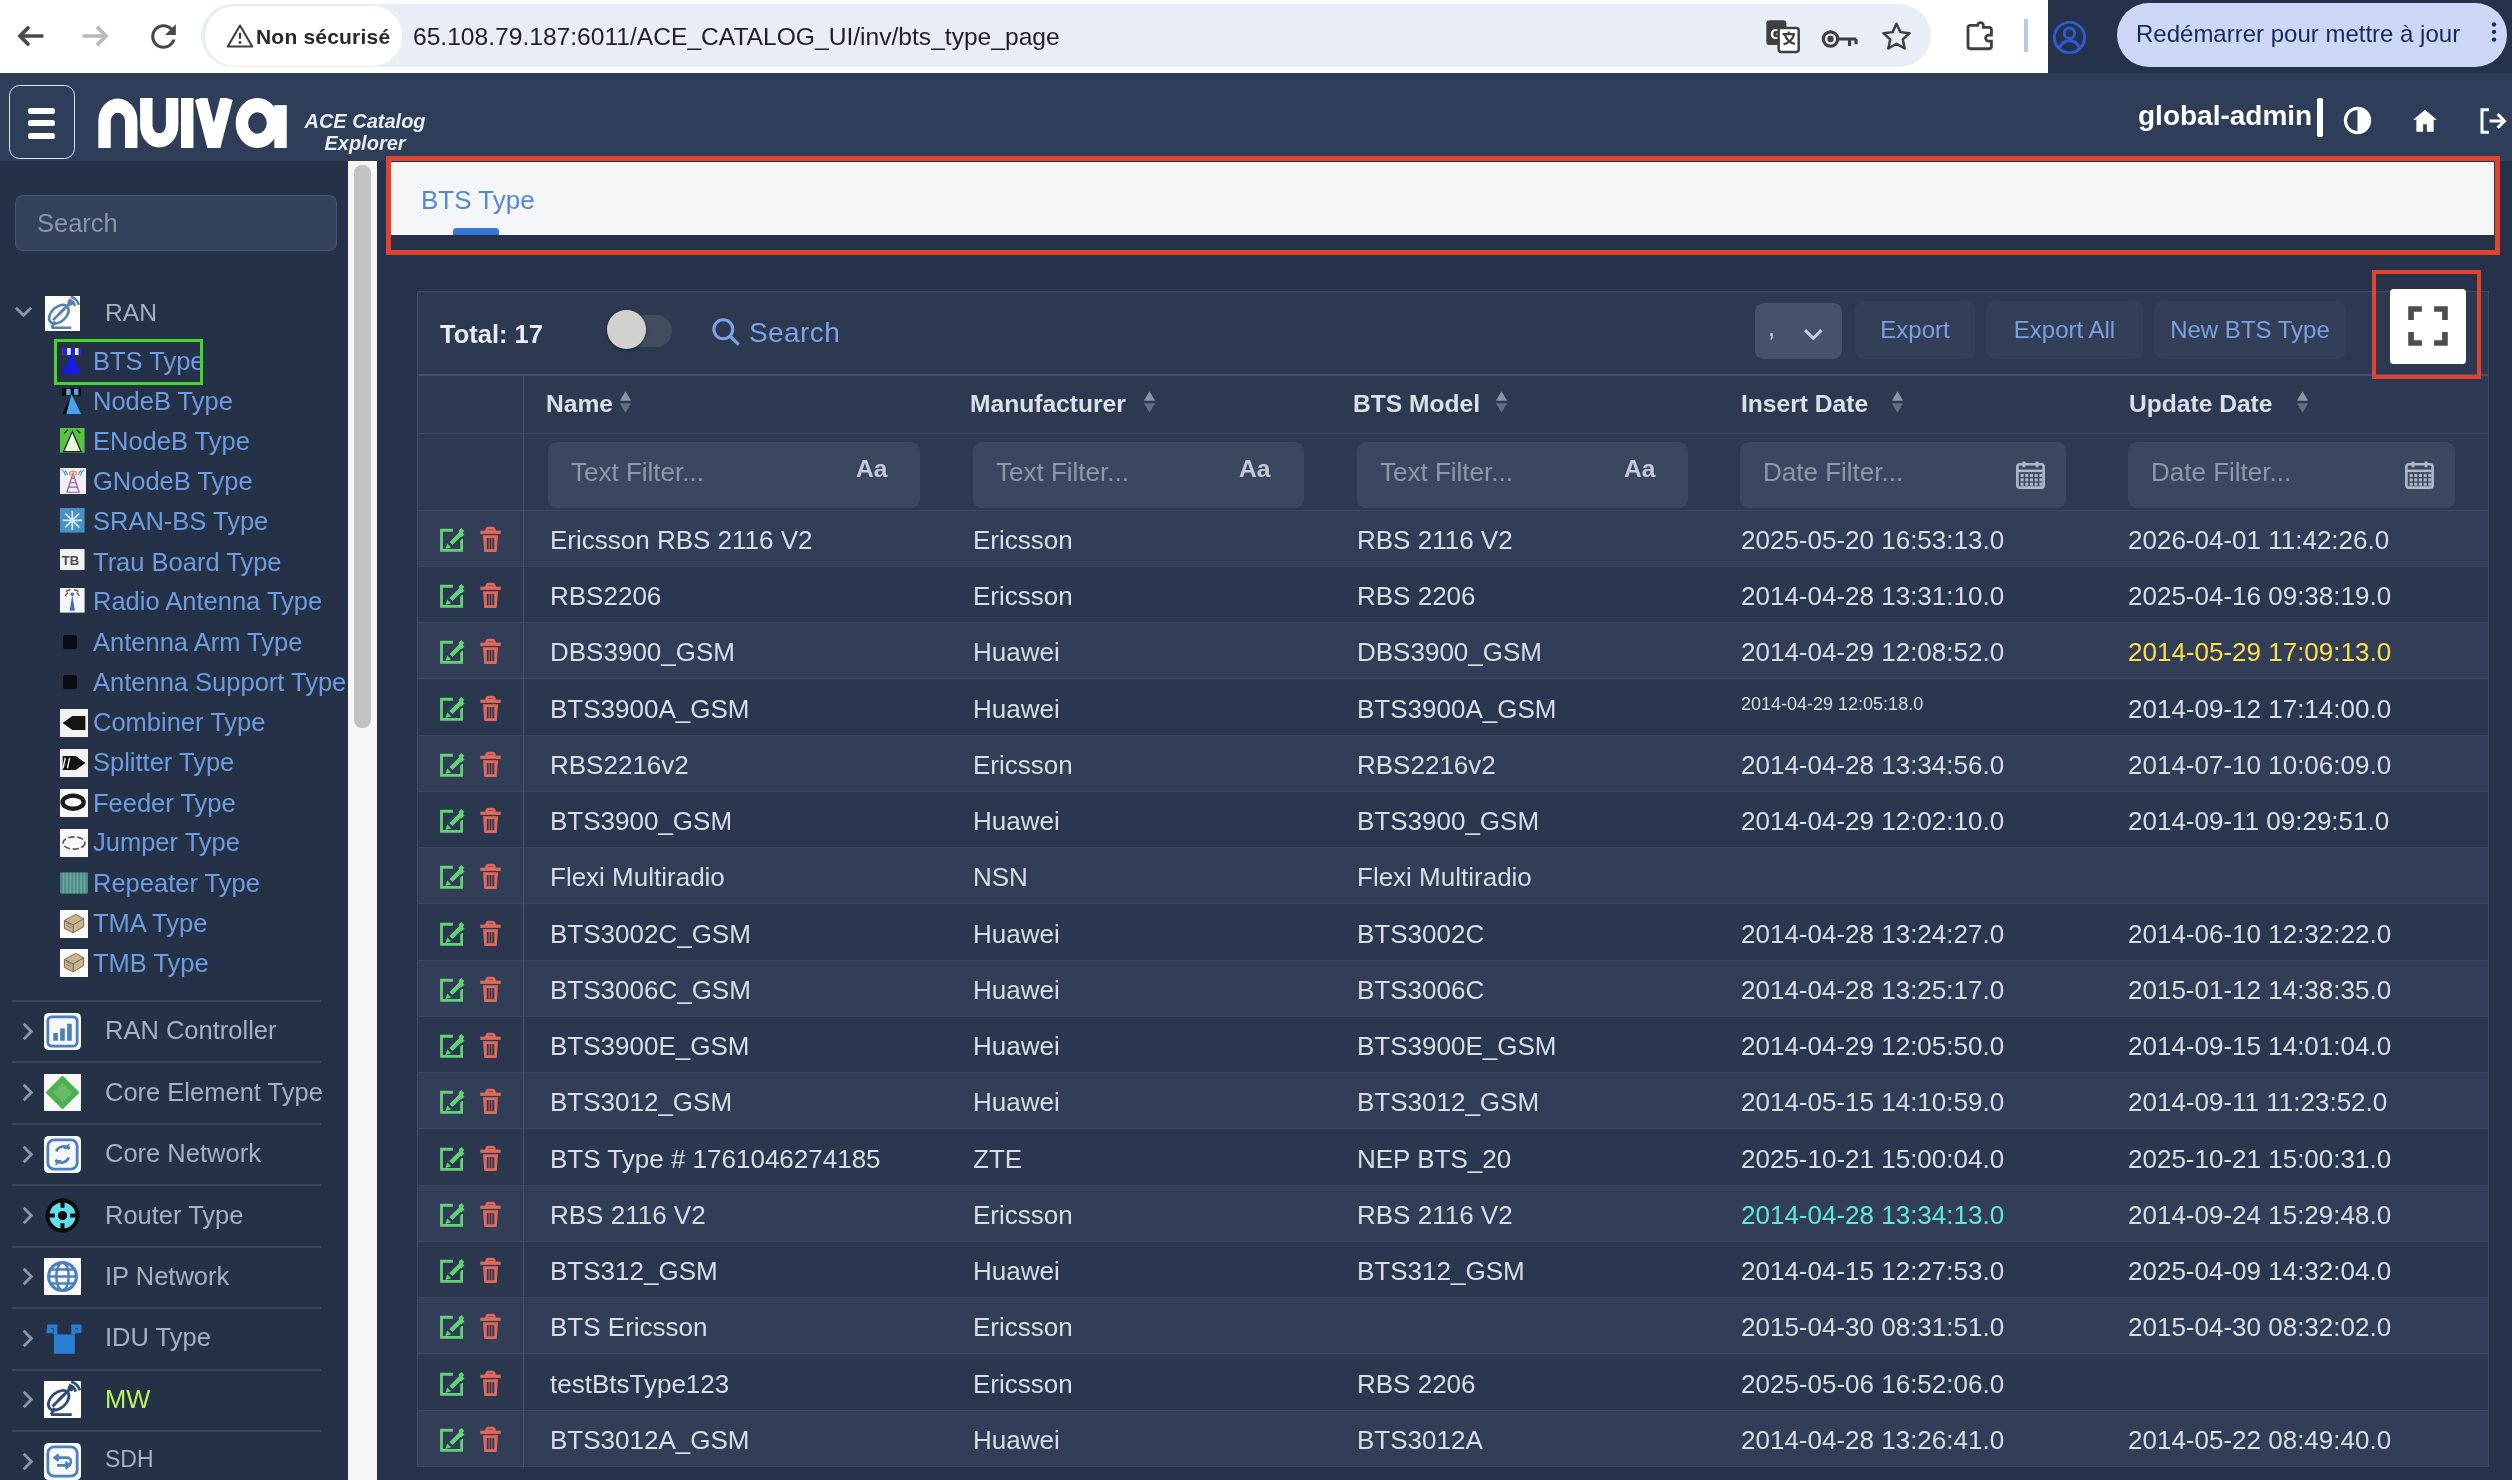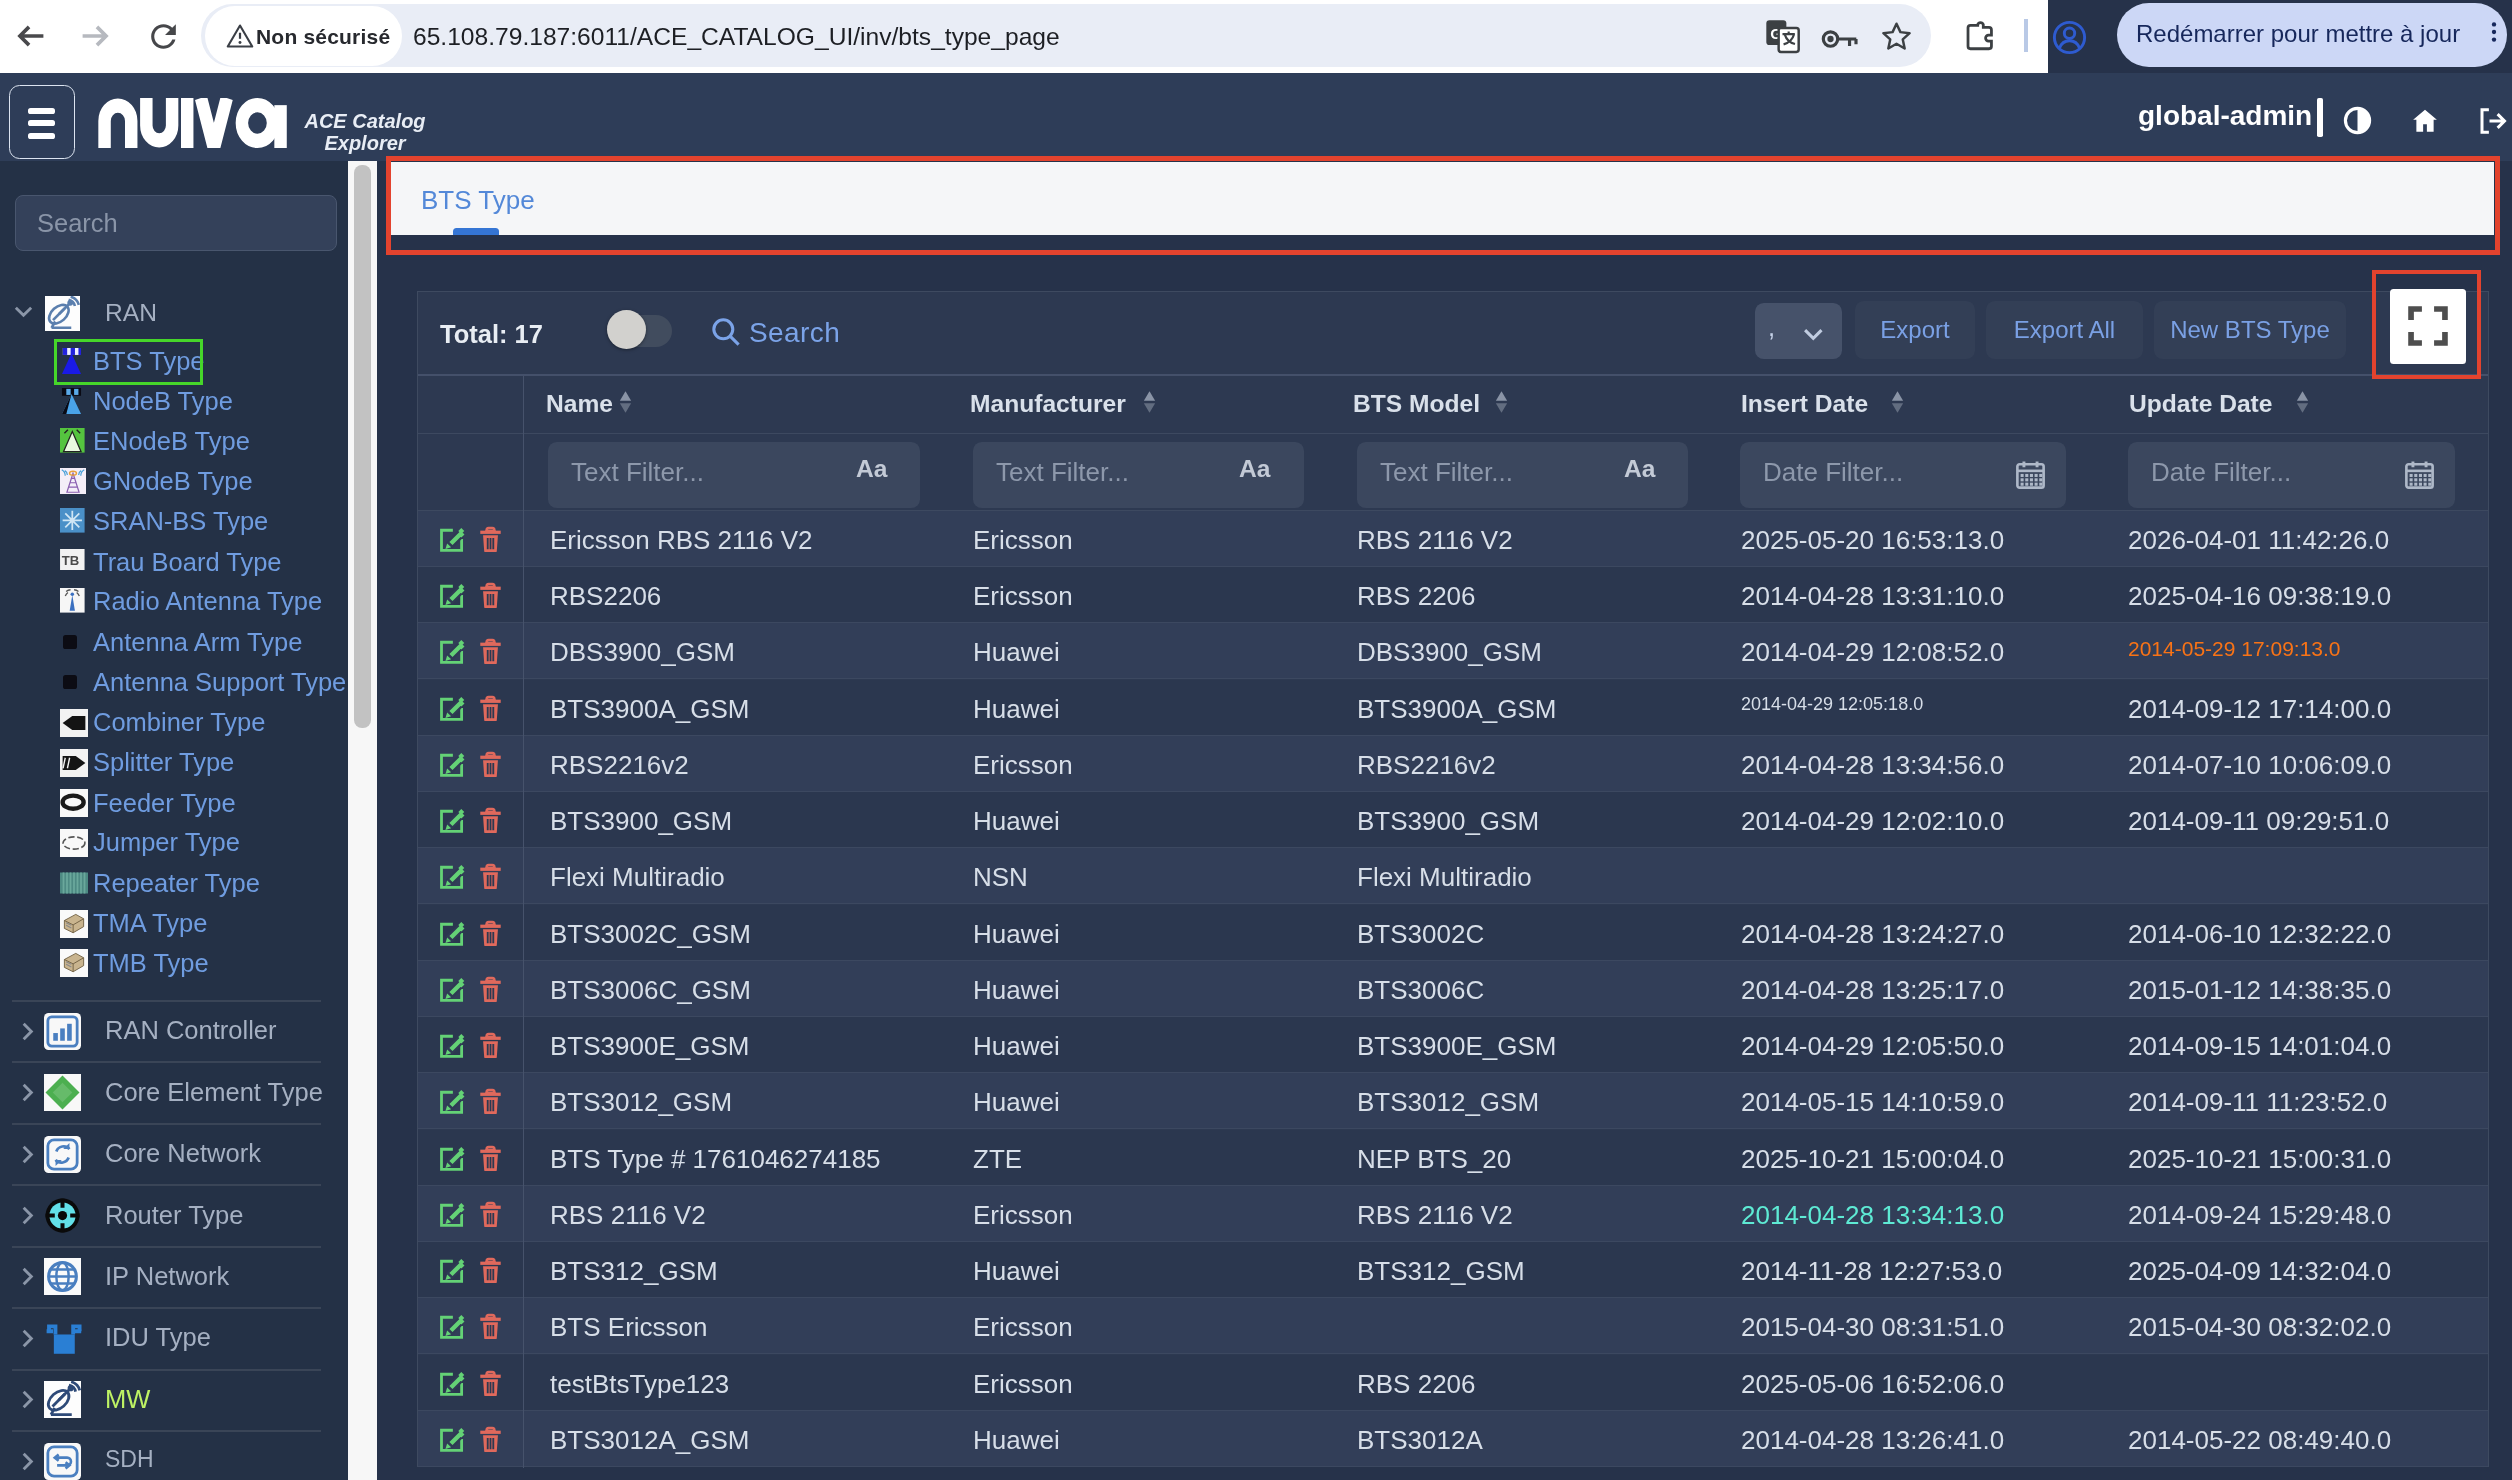--- a/index.html
+++ b/index.html
@@ -454,21 +454,21 @@
 <svg class="a" style="left:61px;top:15px" width="23" height="26" viewBox="0 0 24 28">
         <path d="M8 3 a2.5 2.5 0 0 1 2-1 h4 a2.5 2.5 0 0 1 2 1 l.5 2 h-9 z" fill="none" stroke="#e0695c" stroke-width="2.4"></path>
         <rect x="1" y="5" width="22" height="3.5" fill="#e0695c"></rect>
         <path d="M4 10 h16 l-1.2 17 a1.8 1.8 0 0 1 -1.8 1.6 h-10 a1.8 1.8 0 0 1 -1.8 -1.6 z" fill="#e0695c"></path>
         <path d="M9 13 v12 M12 13 v12 M15 13 v12" stroke="#2d3951" stroke-width="2"></path>
       </svg>
 <div class="a nw" style="left:132px;top:14px;font-size:26px;color:#d7dee8">DBS3900_GSM</div>
 <div class="a nw" style="left:555px;top:14px;font-size:26px;color:#d7dee8">Huawei</div>
 <div class="a nw" style="left:939px;top:14px;font-size:26px;color:#d7dee8">DBS3900_GSM</div>
 <div class="a nw" style="left:1323px;top:14px;font-size:26px;color:#d7dee8">2014-04-29 12:08:52.0</div>
-<div class="a nw" style="left:1710px;top:14px;font-size:21px;color:#f97316">2014-05-29 17:09:13.0</div>
+<div class="a nw" style="left:1710px;top:14px;font-size:26px;color:#fde047">2014-05-29 17:09:13.0</div>
 </div>
 <div class="a" style="left:0;top:388px;width:2070px;height:56px;background:#2b374f;border-bottom:0.9px solid #3c4860">
 <svg class="a" style="left:20px;top:14px" width="28" height="28" viewBox="0 0 32 32">
         <path d="M17 6 H4 V29 H27 V16" fill="none" stroke="#64d276" stroke-width="3.2"></path>
         <path d="M12.5 23.5 L25.5 10.5" stroke="#2f3b54" stroke-width="10"></path>
         <path d="M14.8 21.2 L26 10 l2.5 2.5" fill="none" stroke="#64d276" stroke-width="5"></path>
         <path d="M8.5 27.5 l2-6.5 4.5 4.5 z" fill="#64d276"></path>
         <path d="M23.2 6.8 l3.5-3.3 3.3 3.3 -3.4 3.4 z" fill="#64d276"></path>
       </svg>
 <svg class="a" style="left:61px;top:15px" width="23" height="26" viewBox="0 0 24 28">
@@ -673,21 +673,21 @@
       </svg>
 <svg class="a" style="left:61px;top:15px" width="23" height="26" viewBox="0 0 24 28">
         <path d="M8 3 a2.5 2.5 0 0 1 2-1 h4 a2.5 2.5 0 0 1 2 1 l.5 2 h-9 z" fill="none" stroke="#e0695c" stroke-width="2.4"></path>
         <rect x="1" y="5" width="22" height="3.5" fill="#e0695c"></rect>
         <path d="M4 10 h16 l-1.2 17 a1.8 1.8 0 0 1 -1.8 1.6 h-10 a1.8 1.8 0 0 1 -1.8 -1.6 z" fill="#e0695c"></path>
         <path d="M9 13 v12 M12 13 v12 M15 13 v12" stroke="#2d3951" stroke-width="2"></path>
       </svg>
 <div class="a nw" style="left:132px;top:14px;font-size:26px;color:#d7dee8">BTS312_GSM</div>
 <div class="a nw" style="left:555px;top:14px;font-size:26px;color:#d7dee8">Huawei</div>
 <div class="a nw" style="left:939px;top:14px;font-size:26px;color:#d7dee8">BTS312_GSM</div>
-<div class="a nw" style="left:1323px;top:14px;font-size:26px;color:#d7dee8">2014-11-28 12:27:53.0</div>
+<div class="a nw" style="left:1323px;top:14px;font-size:26px;color:#d7dee8">2014-04-15 12:27:53.0</div>
 <div class="a nw" style="left:1710px;top:14px;font-size:26px;color:#d7dee8">2025-04-09 14:32:04.0</div>
 </div>
 <div class="a" style="left:0;top:1006px;width:2070px;height:56px;background:#323e58;border-bottom:0.9px solid #3c4860">
 <svg class="a" style="left:20px;top:14px" width="28" height="28" viewBox="0 0 32 32">
         <path d="M17 6 H4 V29 H27 V16" fill="none" stroke="#64d276" stroke-width="3.2"></path>
         <path d="M12.5 23.5 L25.5 10.5" stroke="#2f3b54" stroke-width="10"></path>
         <path d="M14.8 21.2 L26 10 l2.5 2.5" fill="none" stroke="#64d276" stroke-width="5"></path>
         <path d="M8.5 27.5 l2-6.5 4.5 4.5 z" fill="#64d276"></path>
         <path d="M23.2 6.8 l3.5-3.3 3.3 3.3 -3.4 3.4 z" fill="#64d276"></path>
       </svg>

